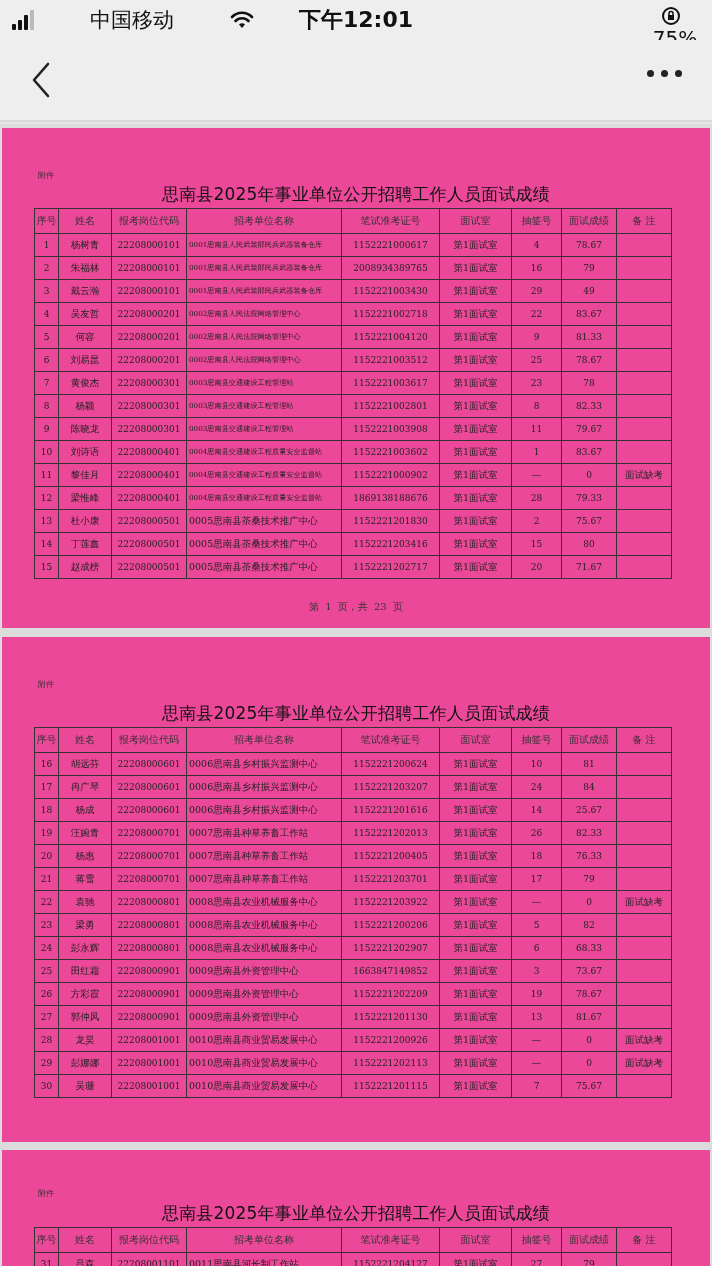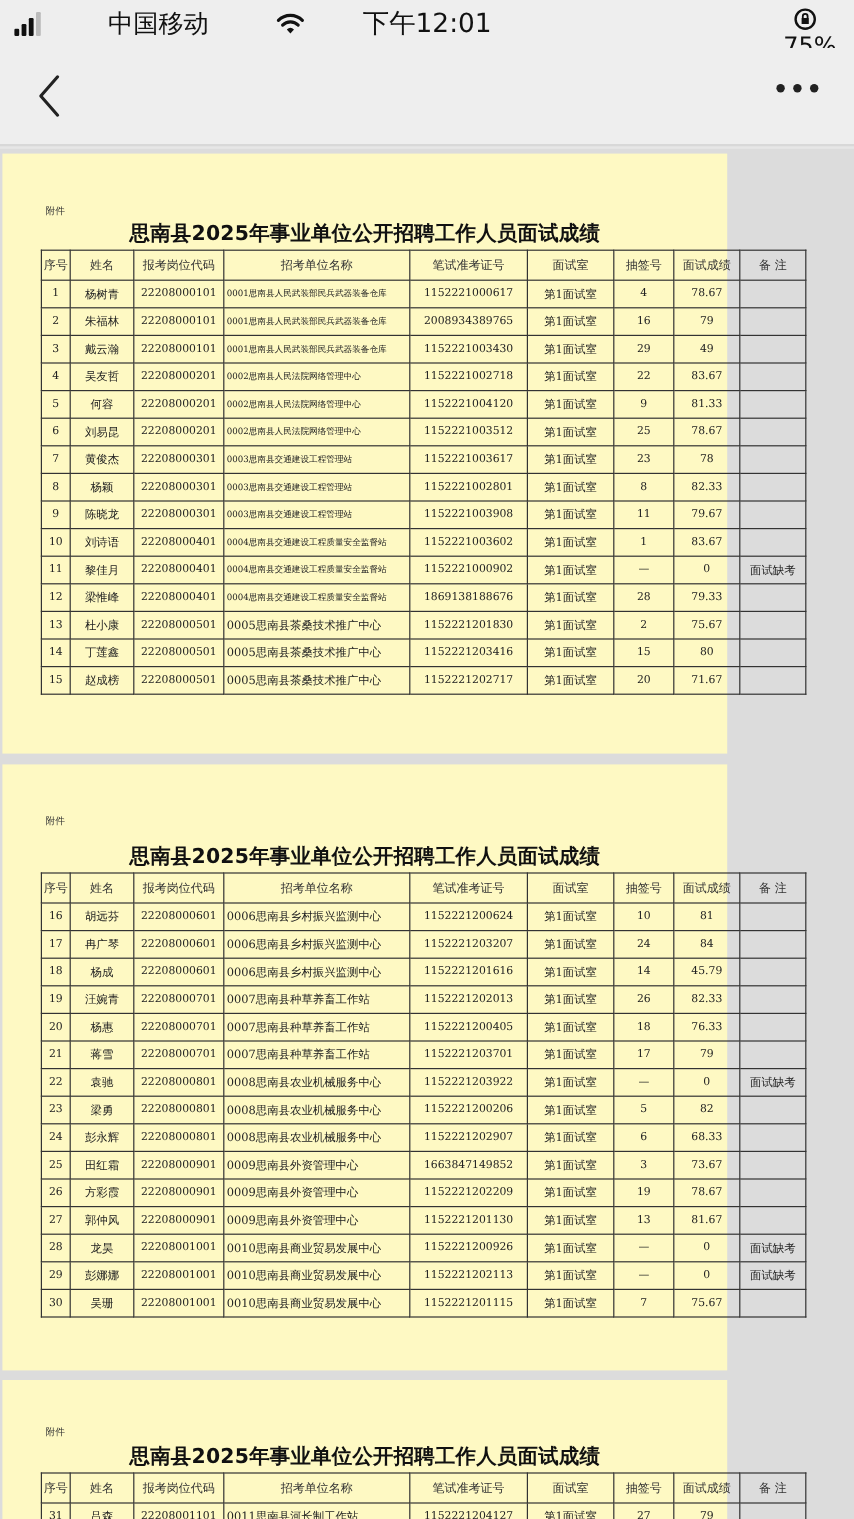--- a/index.html
+++ b/index.html
@@ -5,36 +5,36 @@
   * { box-sizing: border-box; margin: 0; padding: 0; }
   html, body { width: 712px; height: 1266px; overflow: hidden; background: #e6e6e6; }
   body { font-family: "DejaVu Sans", "Liberation Sans", sans-serif; position: relative; }
 
   .statusbar { position: absolute; left: 0; top: 0; width: 712px; height: 40px; background: #eeeeee; color: #111; }
   .sb-left { position: absolute; left: 12px; top: 6px; display: flex; align-items: center; font-size: 21px; gap: 48px; }
   .signal { display: flex; align-items: flex-end; gap: 2px; height: 20px; margin-right: 8px; }
   .signal i { display: block; width: 4px; background: #111; border-radius: 1px; }
   .signal i:nth-child(1){height:6px} .signal i:nth-child(2){height:10px} .signal i:nth-child(3){height:15px} .signal i:nth-child(4){height:20px;background:#bbb}
   .wifi { margin-left: 8px; width: 24px; height: 20px; }
-  .sb-time { position: absolute; left: 0; right: 0; top: 5px; text-align: center; font-size: 22px; font-weight: 400; }
+  .sb-time { position: absolute; left: 0; right: 0; top: 5px; text-align: center; font-size: 22px; font-weight: 700; }
   .sb-right { position: absolute; right: 14px; top: 6px; display: flex; align-items: center; font-size: 20px; flex-direction: column; }
   .lock-rot { width: 20px; height: 20px; margin-right: 8px; }
   .battery { width: 40px; height: 20px; border: 2px solid #888; border-radius: 5px; margin-left: 6px; padding: 2px; position: relative; }
   .battery .fill { width: 75%; height: 100%; background: #111; border-radius: 2px; }
   .battery::after { content: ""; position: absolute; right: -5px; top: 5px; width: 3px; height: 7px; background: #888; border-radius: 0 2px 2px 0; }
 
   .navbar { position: absolute; left: 0; top: 40px; width: 712px; height: 82px; background: #eeeeee; border-bottom: 2px solid #d8d8d8; }
   .back-btn { position: absolute; left: 22px; top: 18px; width: 40px; height: 44px; cursor: pointer; }
   .more-btn { position: absolute; right: 30px; top: 30px; display: flex; gap: 7px; cursor: pointer; }
   .more-btn i { width: 7px; height: 7px; border-radius: 50%; background: #222; display: block; }
 
   .viewer { position: absolute; left: 0; top: 124px; width: 712px; height: 1142px; overflow: hidden; background: #dcdcdc; }
-  .page { position: absolute; left: 2px; width: 604px; background: #fef9c3; }
+  .page { position: absolute; left: 2px; width: 708px; background: #ec4899; }
   .page-fujian { position: absolute; left: 36px; font-family: "DejaVu Serif", serif; font-size: 8px; color: #333; }
-  .page-title { position: absolute; left: 0; right: 0; text-align: center; font-size: 17px; font-weight: bold; color: #111; font-family: "DejaVu Sans", sans-serif; letter-spacing: 0.2px; }
+  .page-title { position: absolute; left: 0; right: 0; text-align: center; font-size: 17px; font-weight: normal; color: #111; font-family: "DejaVu Sans", sans-serif; letter-spacing: 0.2px; }
   .page-footer { position: absolute; left: 0; right: 0; text-align: center; font-family: "DejaVu Serif", serif; font-size: 10px; color: #333; word-spacing: 3px; }
 
   table.score { position: absolute; left: 32px; width: 637px; border-collapse: collapse; table-layout: fixed; font-family: "DejaVu Serif", serif; color: #222; }
   table.score th, table.score td { border: 1.3px solid #333; height: 23px; text-align: center; font-size: 9.5px; font-weight: normal; white-space: nowrap; overflow: hidden; padding: 0 1px; }
   table.score th { height: 25px; font-size: 10px; color: #333; margin-left: 28px; }
   table.score td.unit { text-align: left; padding-left: 2px; }
   table.score td.unit.small { font-size: 7.2px; }
   table.score td.num { font-size: 9px; }
 </style>
 </head>
@@ -270,20 +270,21 @@
             <td class="num">22208000501</td>
             <td class="unit">0005思南县茶桑技术推广中心</td>
             <td class="num">1152221202717</td>
             <td>第1面试室</td>
             <td class="num">20</td>
             <td class="num">71.67</td>
             <td></td>
           </tr>
         </tbody>
     </table>
+    <div class="page-footer" style="top: 472px;">第 1 页，共 23 页</div>
   </div>
     <div class="page" style="top: 513px; height: 505px;">
     <div class="page-fujian" style="top: 42px;">附件</div>
     <div class="page-title" style="top: 65px;">思南县2025年事业单位公开招聘工作人员面试成绩</div>
     <table class="score" style="top: 90px;">
       <colgroup>
         <col style="width:24px">
           <col style="width:53px">
           <col style="width:75px">
           <col style="width:155px">
@@ -330,21 +331,21 @@
             <td></td>
           </tr>
           <tr>
             <td class="num">18</td>
             <td>杨成</td>
             <td class="num">22208000601</td>
             <td class="unit">0006思南县乡村振兴监测中心</td>
             <td class="num">1152221201616</td>
             <td>第1面试室</td>
             <td class="num">14</td>
-            <td class="num">45.79</td>
+            <td class="num">25.67</td>
             <td></td>
           </tr>
           <tr>
             <td class="num">19</td>
             <td>汪婉青</td>
             <td class="num">22208000701</td>
             <td class="unit">0007思南县种草养畜工作站</td>
             <td class="num">1152221202013</td>
             <td>第1面试室</td>
             <td class="num">26</td>

